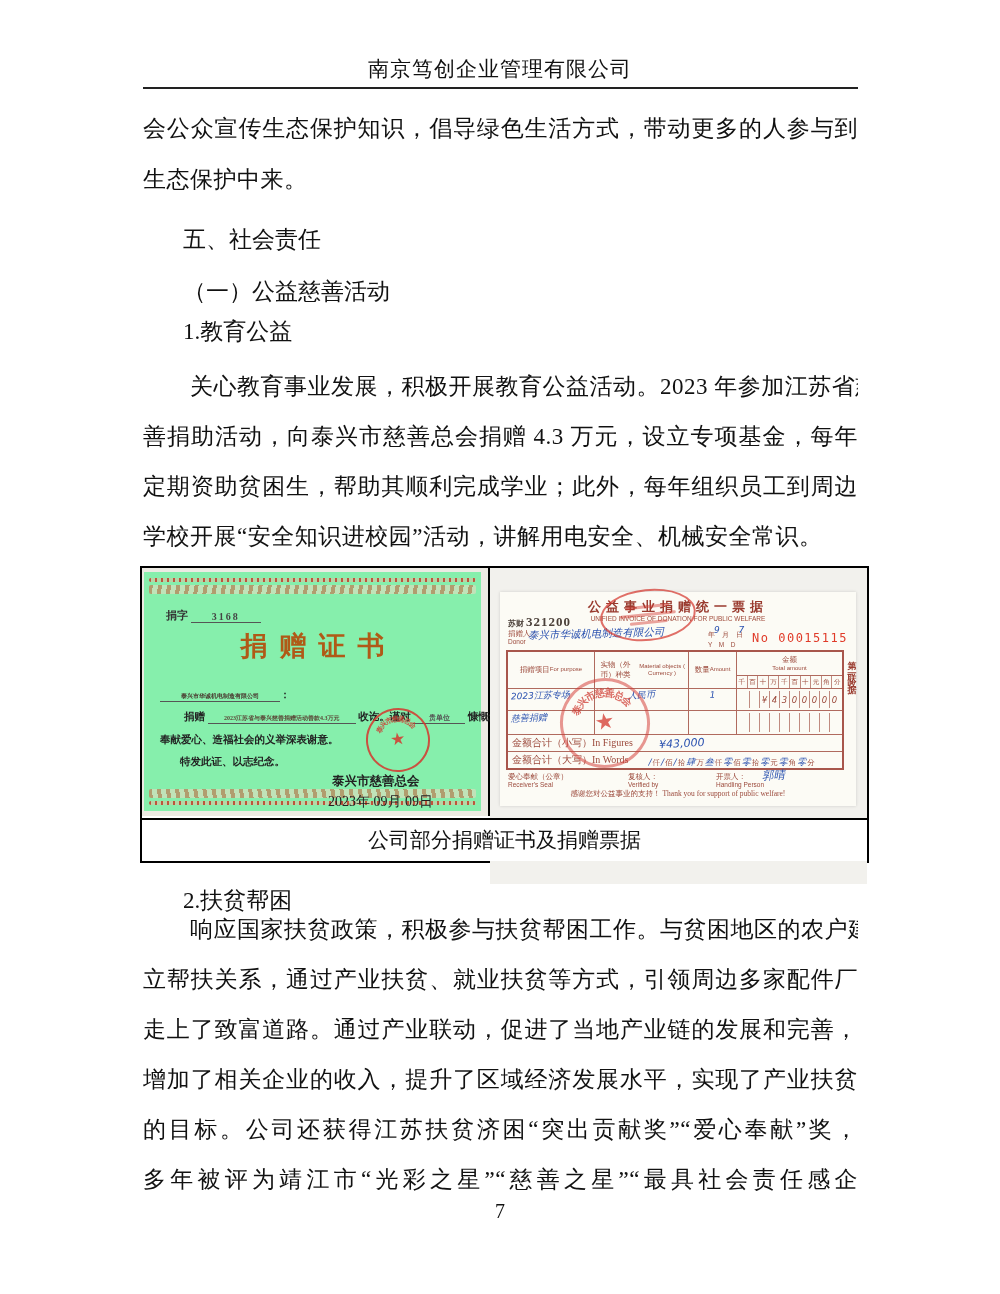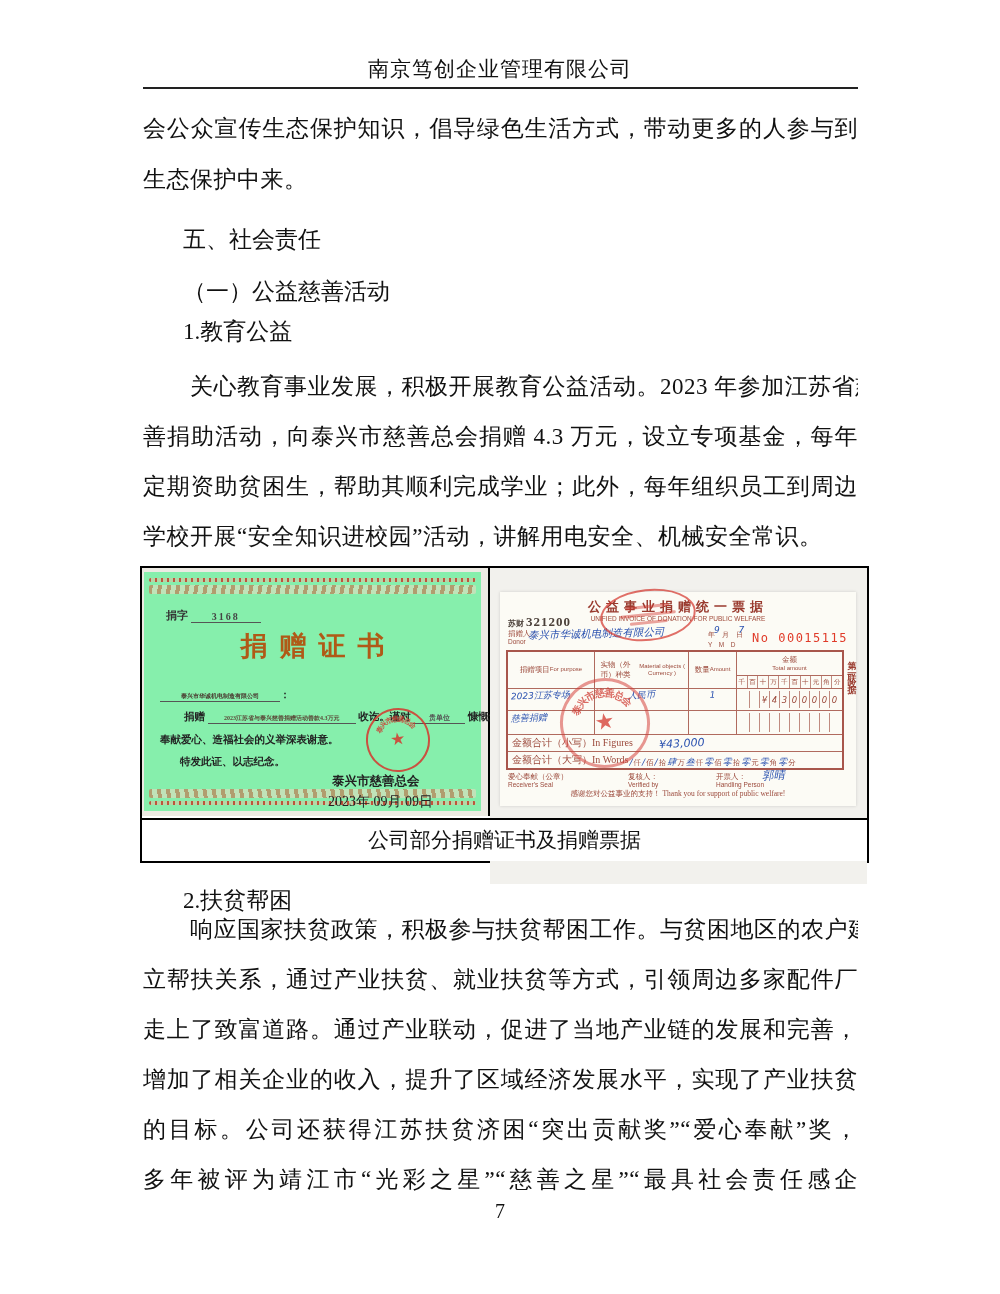--- a/index.html
+++ b/index.html
@@ -89,21 +89,21 @@
   .dcell{flex:1;font-size:6.5px;color:#9c4a3c;text-align:center;line-height:12px;}
   .dcell + .dcell{border-left:1px solid #c08b80;}
   .rbody1{height:22px;}.rbody2{height:24px;}
   .rbody1 .ic,.rbody2 .ic{padding:2px 3px;font-size:9px;line-height:1.1;}
   .rbody1 .dcell,.rbody2 .dcell{font-size:8.5px;line-height:18px;}
   .cellhw{display:block;transform:rotate(-2deg);white-space:nowrap;font-size:9px;}
   .ctr{text-align:center;}
   .rfull{height:17px;display:flex;align-items:center;padding-left:4px;box-sizing:border-box;}
   .lbl{font-size:10px;color:#9c4a3c;white-space:nowrap;}
   .hw-fig{font-size:11px;margin-left:26px;transform:rotate(-3deg);white-space:nowrap;}
-  .wparts{margin-left:1px;white-space:nowrap;}
+  .wparts{margin-left:20px;white-space:nowrap;}
   .wparts .pr{font-size:7.5px;color:#9c4a3c;font-style:normal;font-family:"Liberation Serif",serif;margin:0 1px;}
   .wparts .hwp{font-size:9px;color:#2b52b0;font-family:"DejaVu Sans",sans-serif;font-style:italic;}
   .inv-footer{position:absolute;left:0;top:180px;width:100%;}
   .ifoot{position:absolute;font-size:7.5px;color:#9c4a3c;line-height:1.25;}
   .ifoot .en{font-size:6.5px;}
   .f-recv{left:8px;top:0;}
   .f-verif{left:128px;top:0;}
   .f-handl{left:216px;top:0;}
   .hw-name{position:absolute;left:262px;top:-4px;font-size:11.5px;transform:rotate(-4deg);}
   .inv-thanks{position:absolute;left:0;top:197px;width:100%;text-align:center;font-size:7.5px;color:#9c4a3c;}

